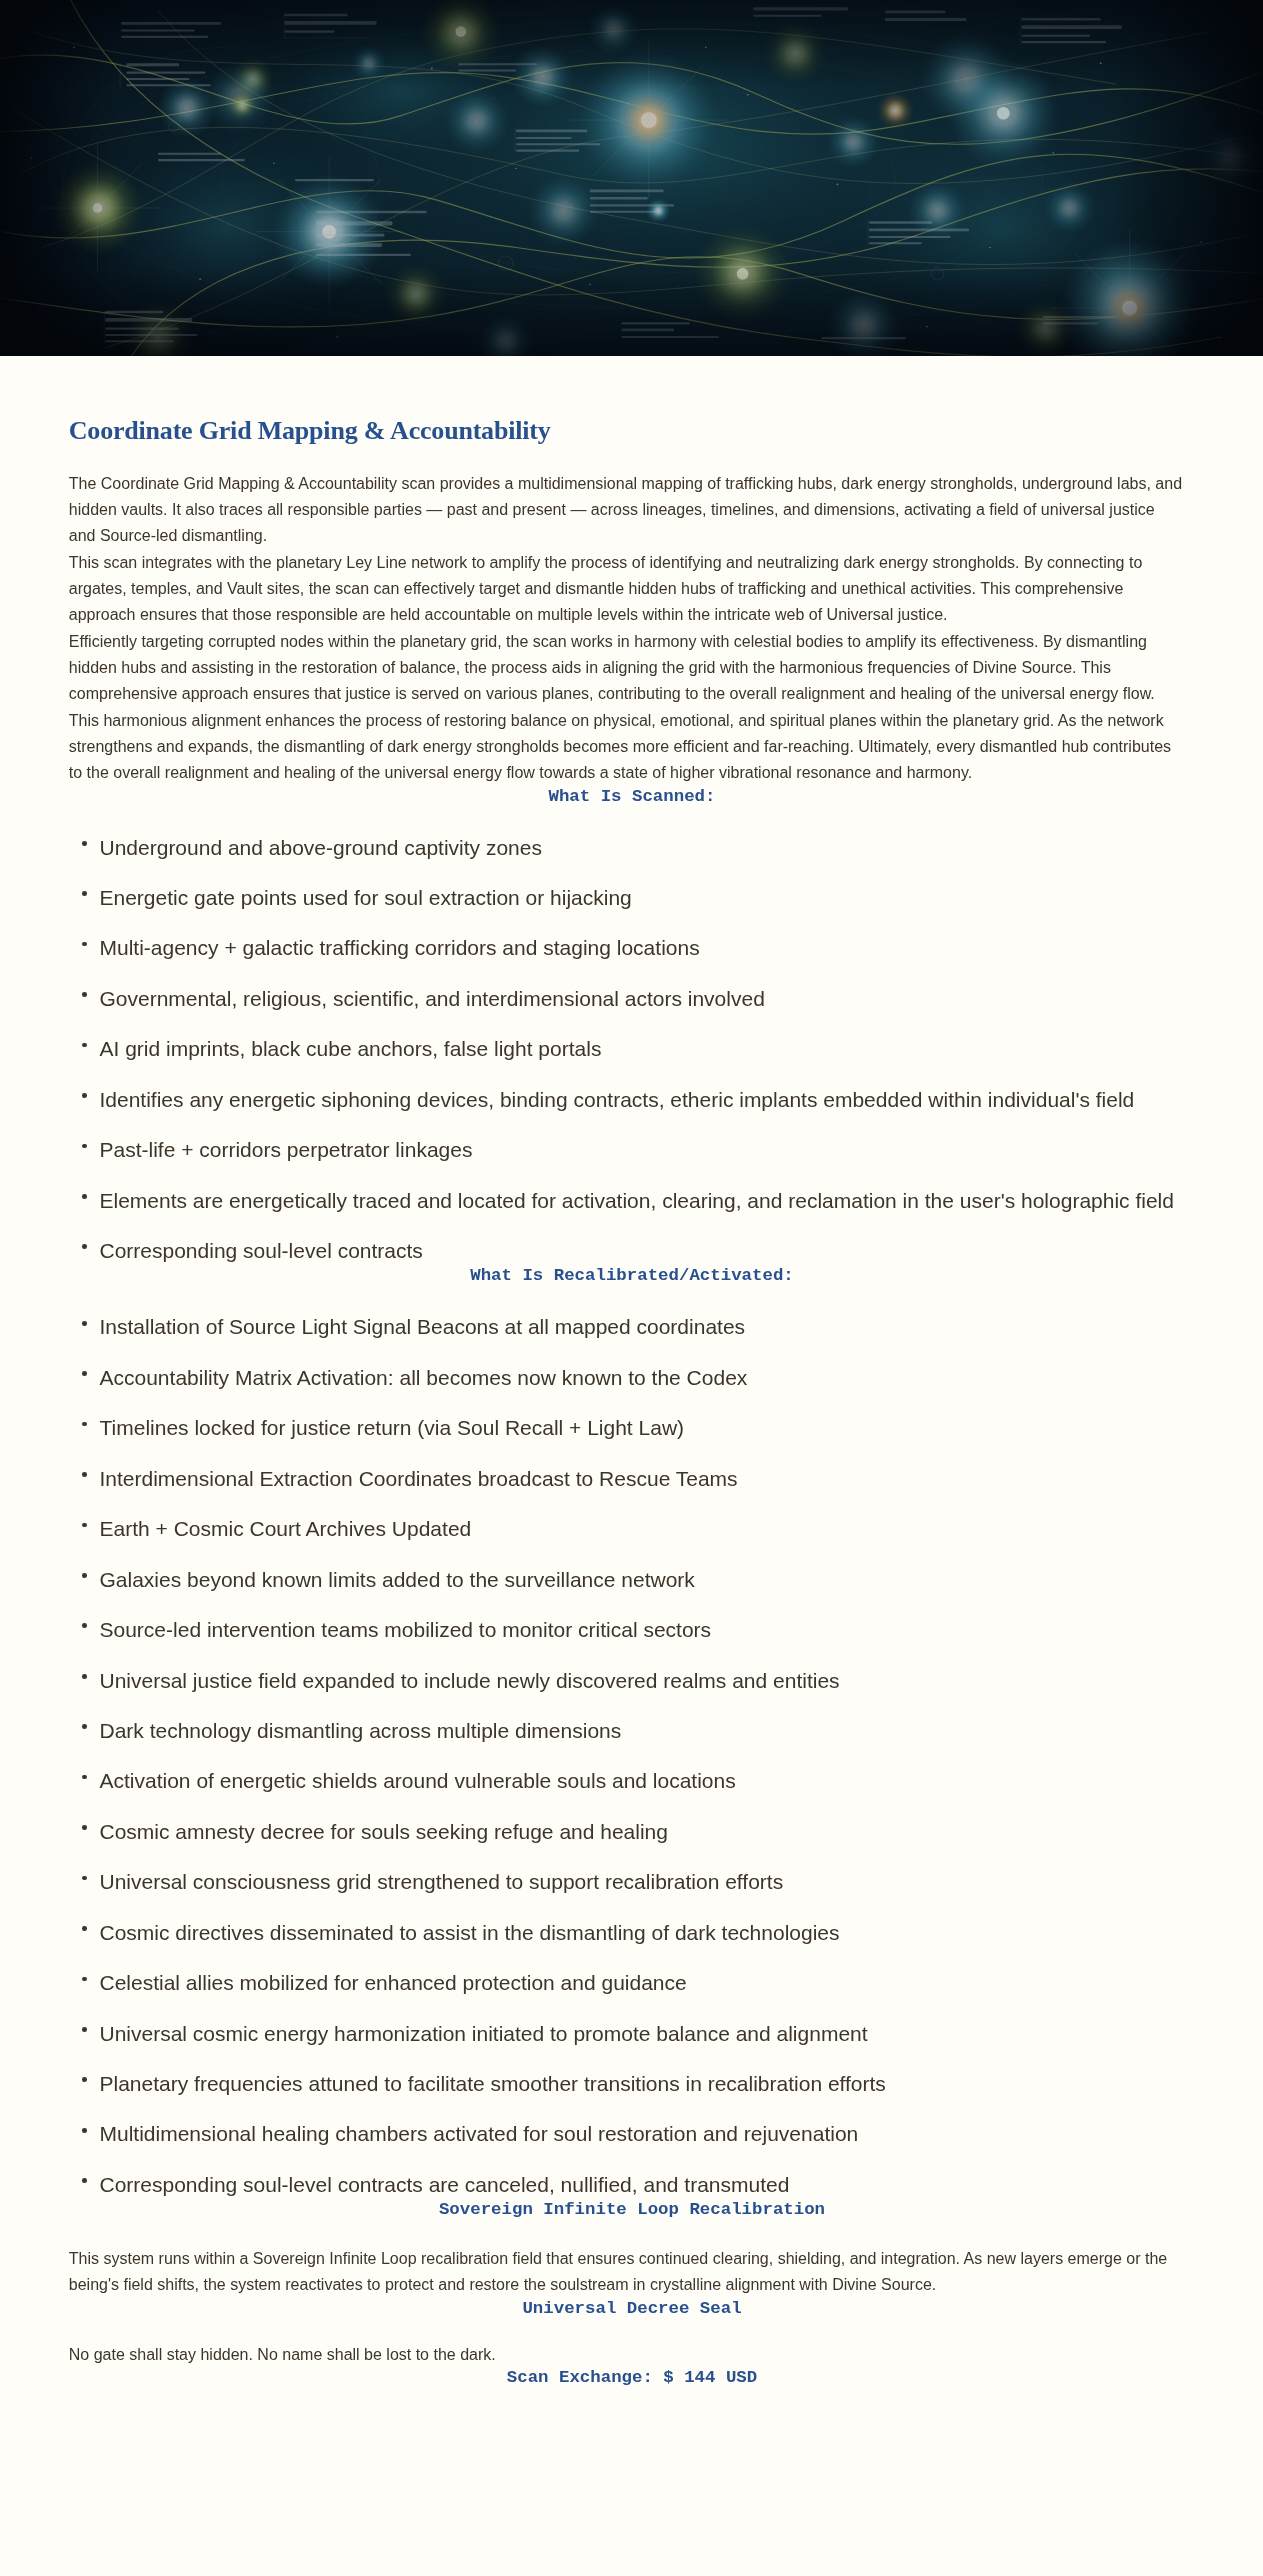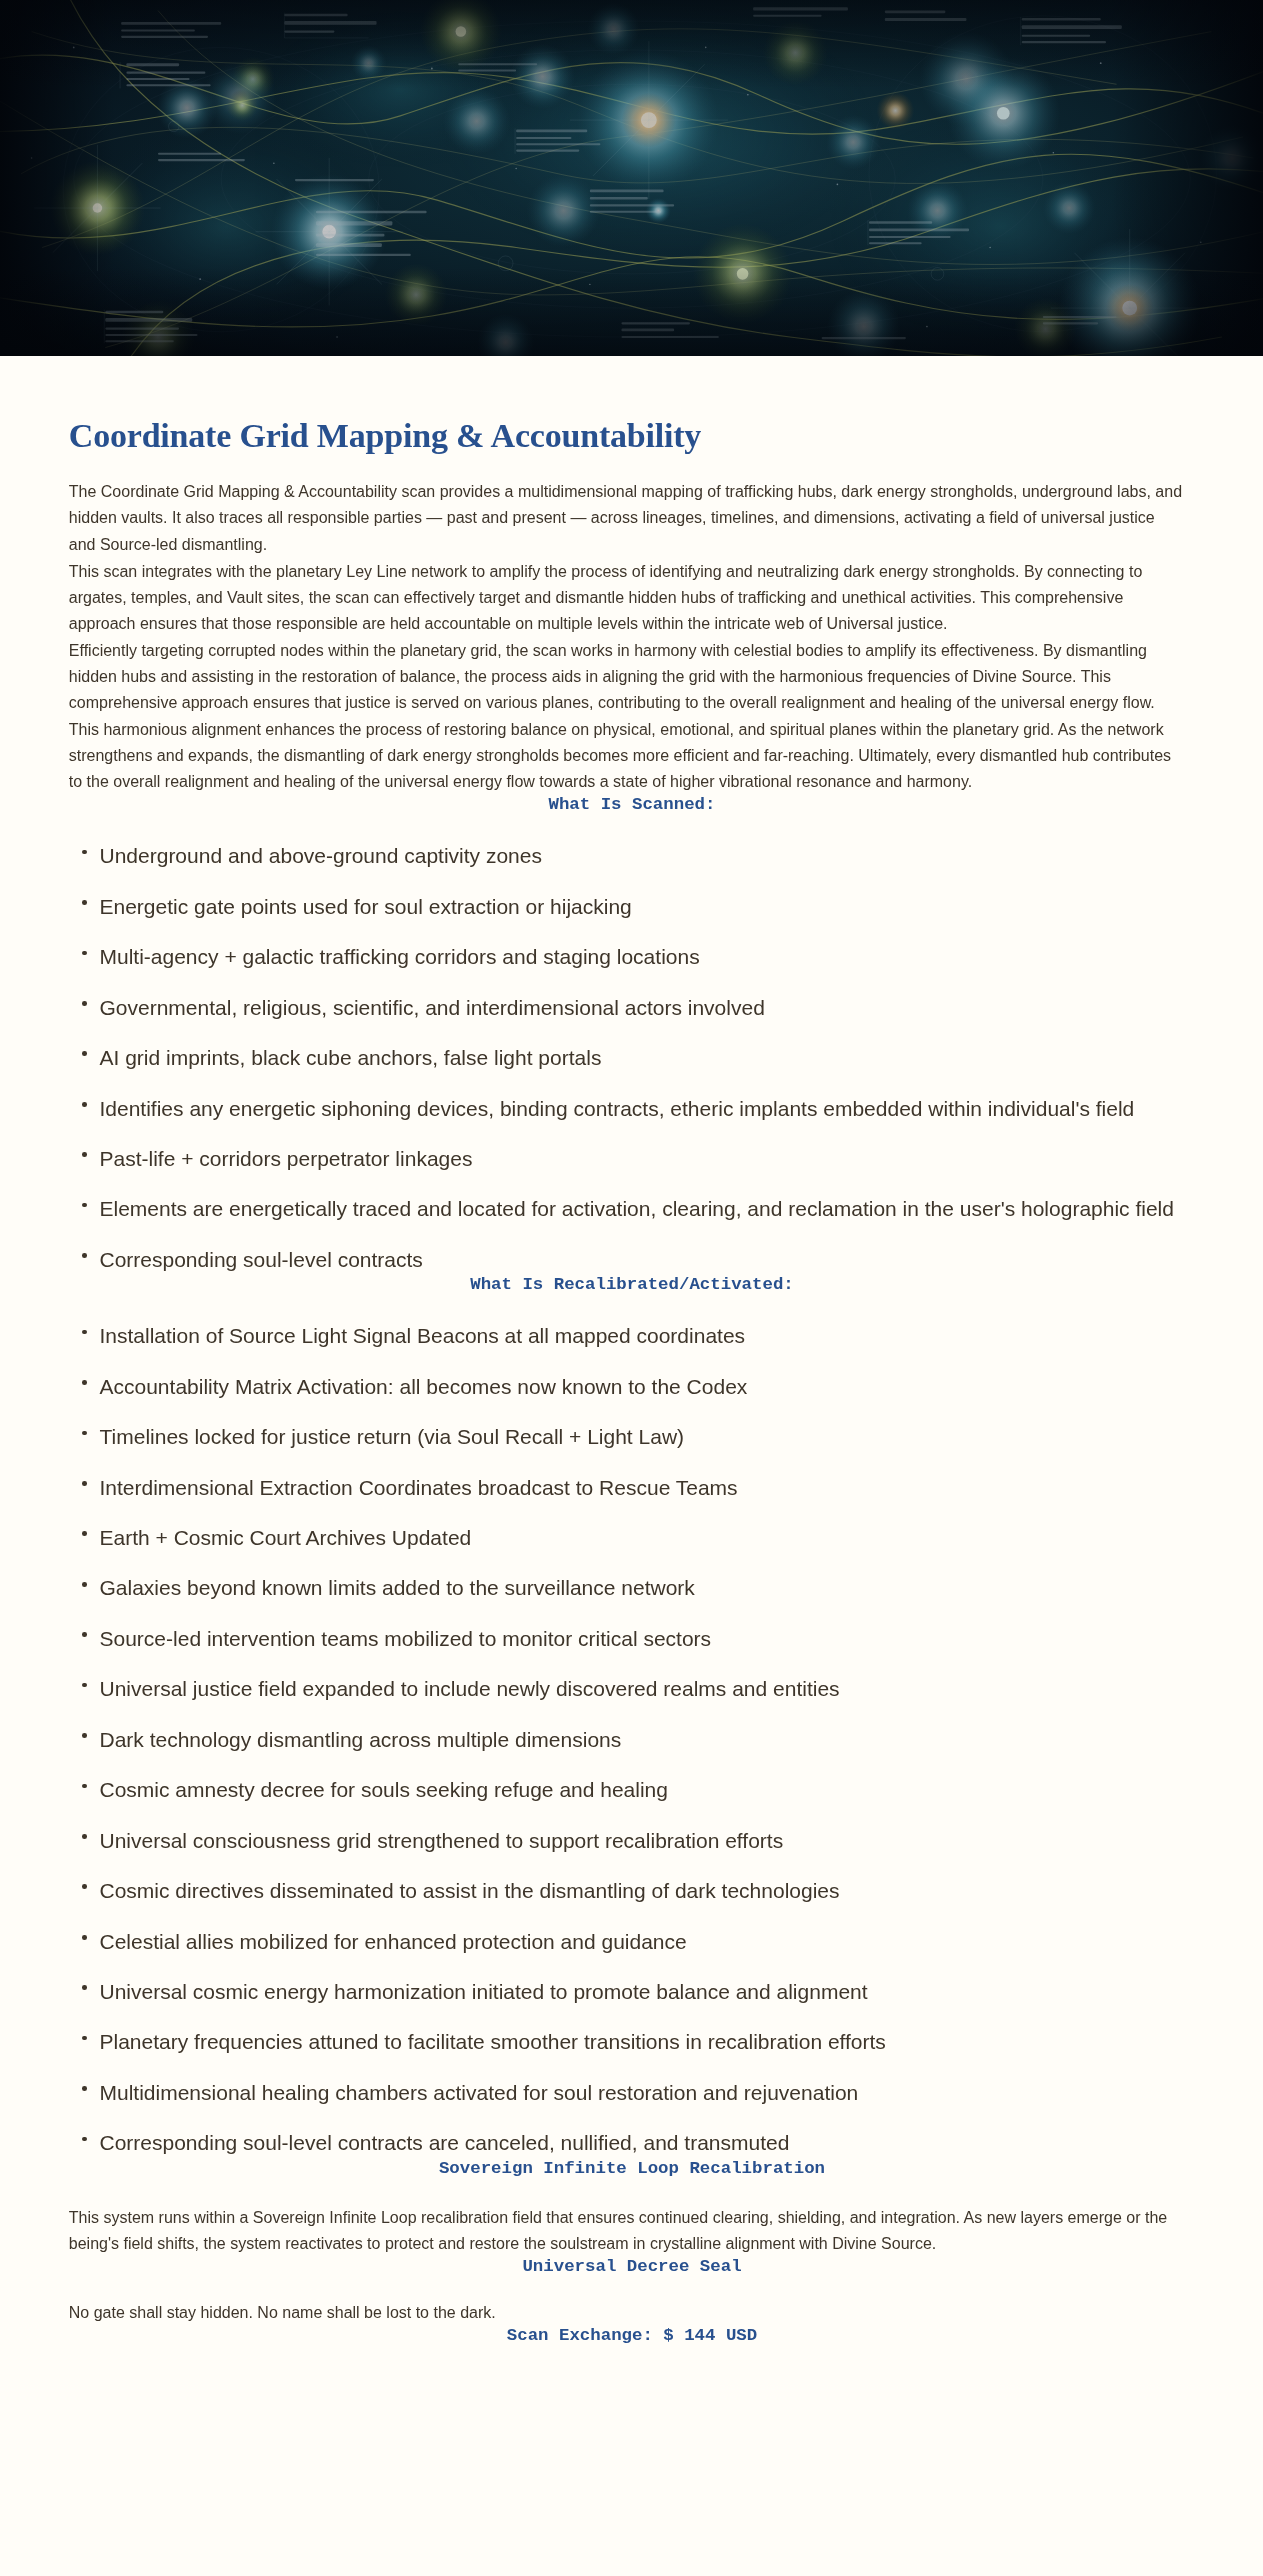--- a/index.html
+++ b/index.html
@@ -33,21 +33,21 @@
     width: 1137px;
     margin: 0 auto;
     padding: 0 0 42px 0;
     box-sizing: border-box;
   }
 
   h1.doc-title {
     color: #28508E;
     font-family: "Liberation Serif", "DejaVu Serif", serif;
     font-weight: bold;
-    font-size: 34px;
+    font-size: 26px;
     line-height: 1.1;
     letter-spacing: -0.2px;
     margin: 0;
     padding: 61px 0 0 5.3px;
   }
 
   p.para {
     color: #3E352A;
     font-size: 16px;
     line-height: 1.63;
@@ -389,20 +389,21 @@
     <ul class="bullets recal-list">
       <li>Installation of Source Light Signal Beacons at all mapped coordinates</li>
       <li>Accountability Matrix Activation: all becomes now known to the Codex</li>
       <li>Timelines locked for justice return (via Soul Recall + Light Law)</li>
       <li>Interdimensional Extraction Coordinates broadcast to Rescue Teams</li>
       <li>Earth + Cosmic Court Archives Updated</li>
       <li>Galaxies beyond known limits added to the surveillance network</li>
       <li>Source-led intervention teams mobilized to monitor critical sectors</li>
       <li>Universal justice field expanded to include newly discovered realms and entities</li>
       <li>Dark technology dismantling across multiple dimensions</li>
+      <li>Activation of energetic shields around vulnerable souls and locations</li>
       <li>Cosmic amnesty decree for souls seeking refuge and healing</li>
       <li>Universal consciousness grid strengthened to support recalibration efforts</li>
       <li>Cosmic directives disseminated to assist in the dismantling of dark technologies</li>
       <li>Celestial allies mobilized for enhanced protection and guidance</li>
       <li>Universal cosmic energy harmonization initiated to promote balance and alignment</li>
       <li>Planetary frequencies attuned to facilitate smoother transitions in recalibration efforts</li>
       <li>Multidimensional healing chambers activated for soul restoration and rejuvenation</li>
       <li>Corresponding soul-level contracts are canceled, nullified, and transmuted</li>
     </ul>
 

